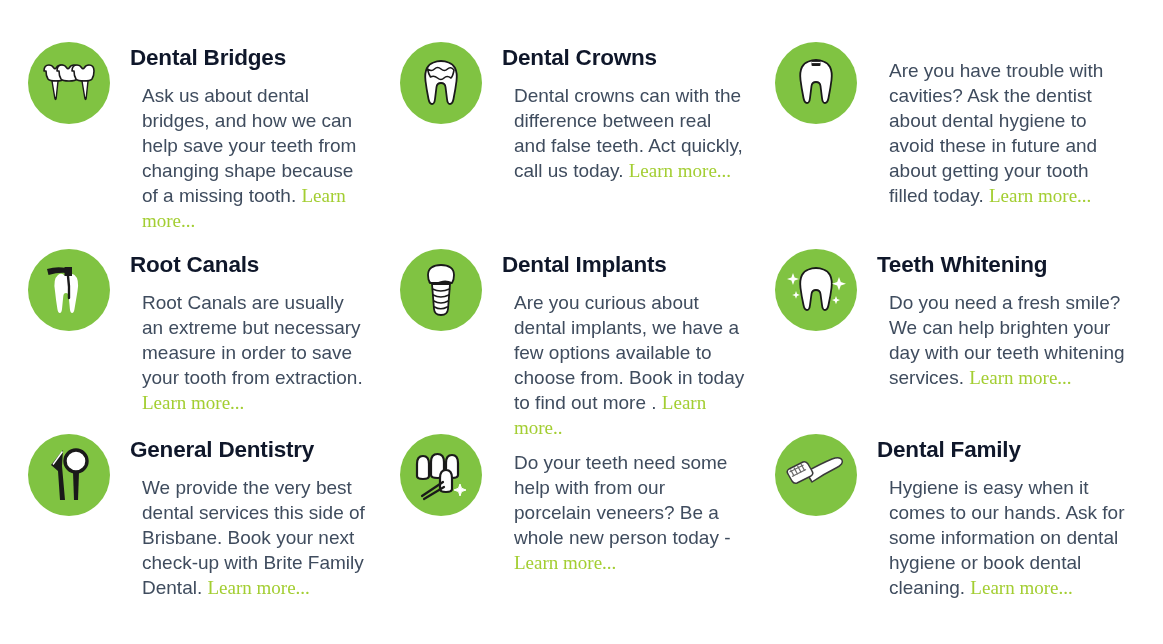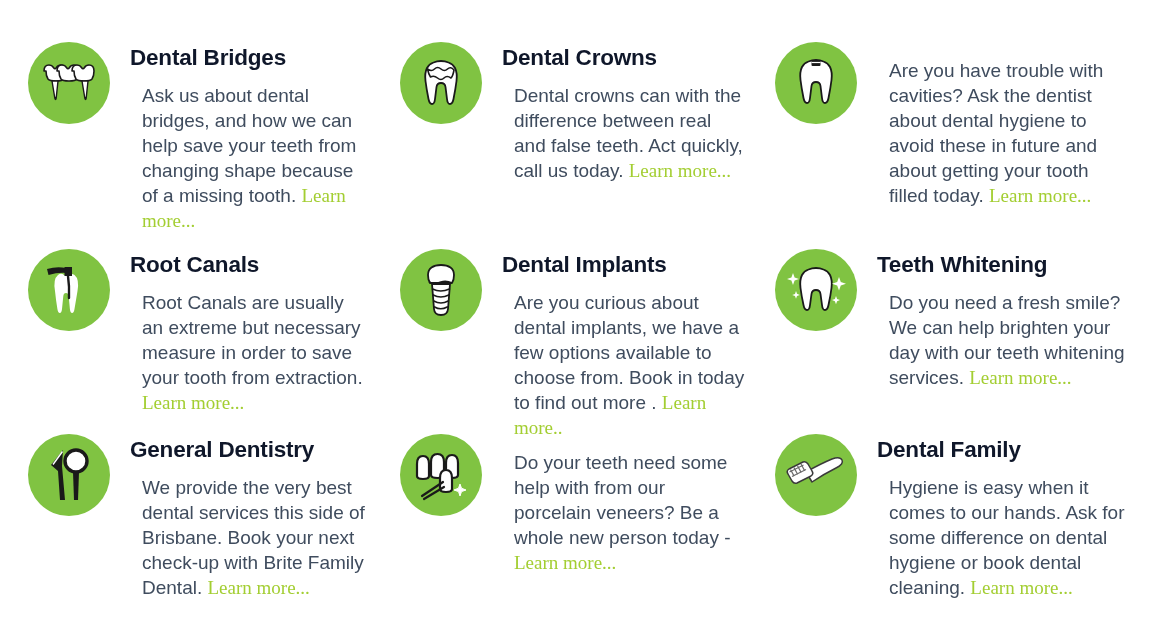--- a/index.html
+++ b/index.html
@@ -222,17 +222,17 @@
           <path d="M11 15.6 l3.6 6.6"></path>
           <path d="M14.5 13.8 l3.6 6.6"></path>
           <path d="M18 12 l3.6 6.6"></path>
           <path d="M6.5 20 l14-7"></path>
           <path d="M9 24.5 l14-7"></path>
         </g>
       </svg>
     </div>
     <div class="card-body">
       <div class="card-title">Dental Family</div>
-      <p class="card-text"><span>Hygiene is easy when it comes to our hands. Ask for some difference on dental hygiene or book dental cleaning. </span><a class="learn-more">Learn more...</a></p>
+      <p class="card-text"><span>Hygiene is easy when it comes to our hands. Ask for some information on dental hygiene or book dental cleaning. </span><a class="learn-more">Learn more...</a></p>
     </div>
   </div>
 
 </div>
 
 </body></html>

